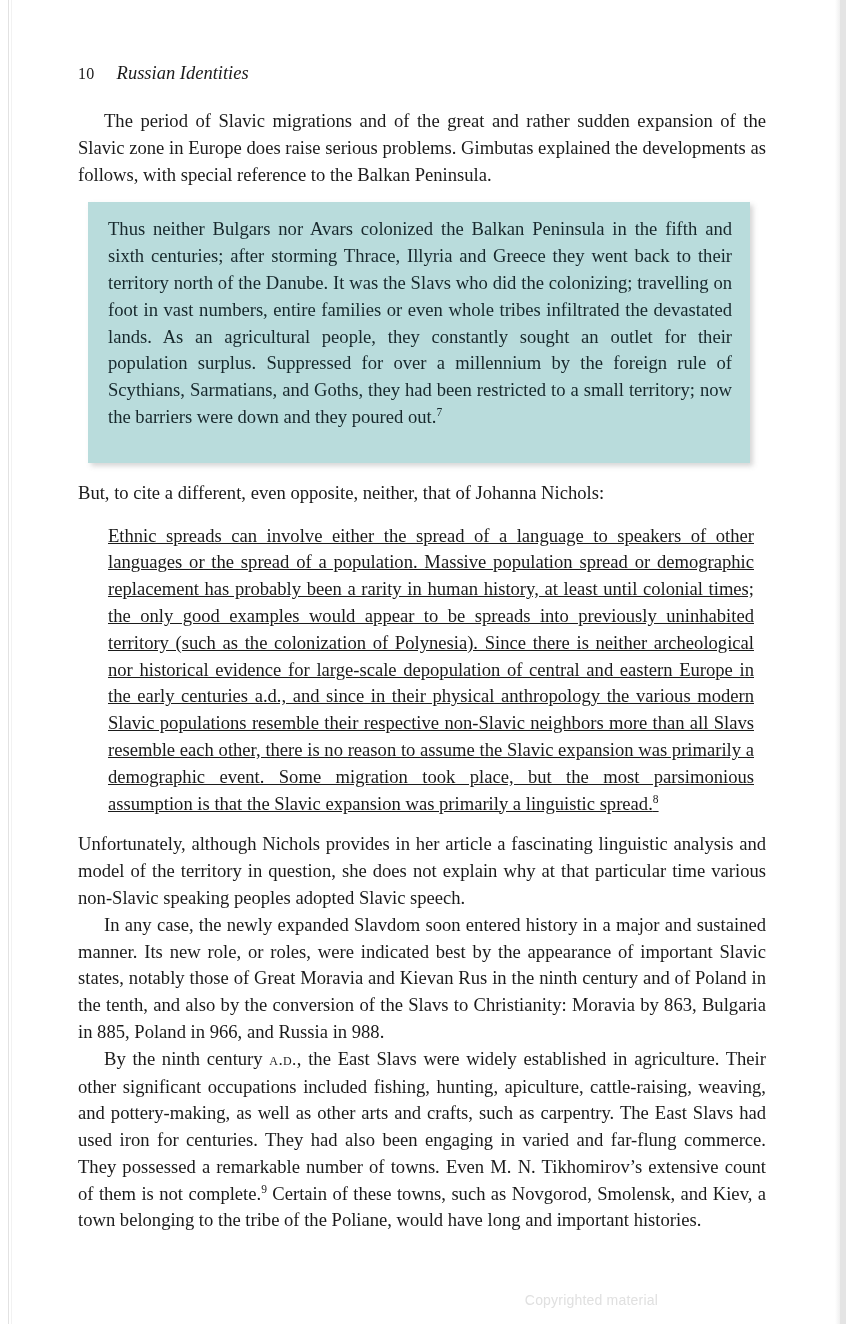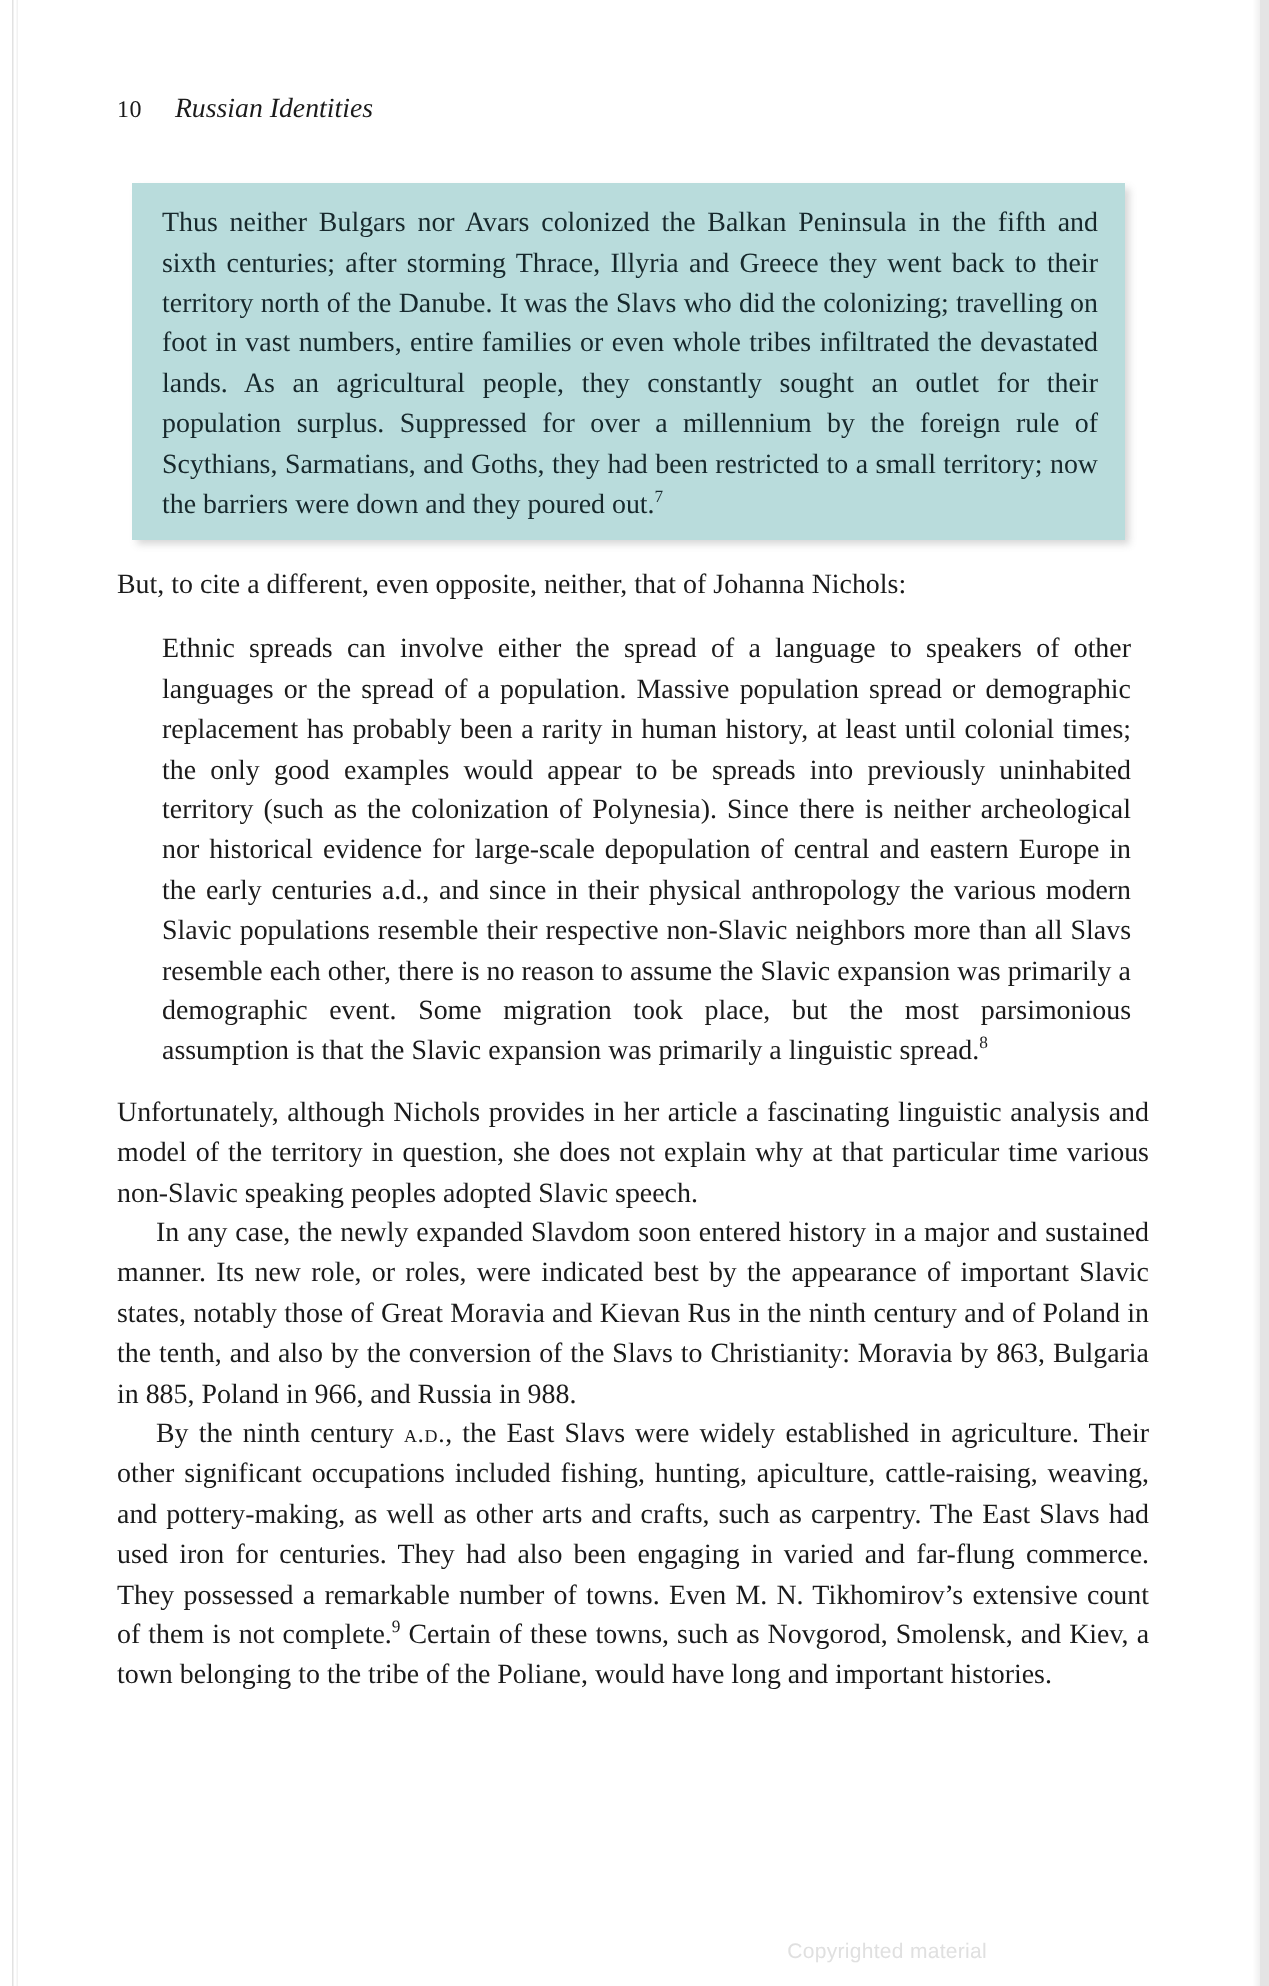--- a/index.html
+++ b/index.html
@@ -106,36 +106,37 @@
 
   
   .quote-highlight-wrap {
     position: relative;
     margin: 14px 0 0 0;
     padding: 0;
   }
   .quote-highlight {
     background: #b9dcdc;
     box-shadow: 3px 3px 5px rgba(120,120,120,0.30);
-    padding: 14px 18px 10px 20px;
+    padding: 14px 18px 32px 20px;
     margin-left: 10px;
     margin-right: 16px;
   }
   .quote-highlight p {
     margin: 0;
     font-size: 18.6px;
     line-height: 26.8px;
     text-align: justify;
     color: #17282c;
   }
 
   
   .quote-plain {
     margin: 16px 0 0 0;
     padding: 0 12px 0 30px;
+    text-decoration: underline;
   }
   .quote-plain p {
     margin: 0;
     font-size: 18.6px;
     line-height: 26.8px;
     text-align: justify;
     color: #1b1b1b;
   }
 
   .gap-after-quote { height: 17px; }
@@ -175,20 +176,21 @@
 <div class="right-edge-band"></div>
 
 <div class="content">
 
   <div class="running-head">
     <span class="folio">10</span><span class="head-title">Russian Identities</span>
   </div>
 
   <div class="column">
 
+    <p class="body-para indent">The period of Slavic migrations and of the great and rather sudden expansion of the Slavic zone in Europe does raise serious problems. Gimbutas explained the developments as follows, with special reference to the Balkan Peninsula.</p>
 
     <div class="quote-highlight-wrap">
       <div class="quote-highlight">
         <p><span>Thus neither Bulgars nor Avars colonized the Balkan Peninsula in the fifth and sixth centuries; after storming Thrace, Illyria and Greece they went back to their territory north of the Danube. It was the Slavs who did the colonizing; travelling on foot in vast numbers, entire families or even whole tribes infil­trated the devastated lands. As an agricultural people, they constantly sought an outlet for their population surplus. Suppressed for over a millennium by the foreign rule of Scythians, Sarmatians, and Goths, they had been restricted to a small territory; now the barriers were down and they poured out.</span><sup>7</sup></p>
       </div>
     </div>
 
     <div class="gap-after-quote"></div>
 
     <p class="body-para noindent">But, to cite a different, even opposite, neither, that of Johanna Nichols:</p>

